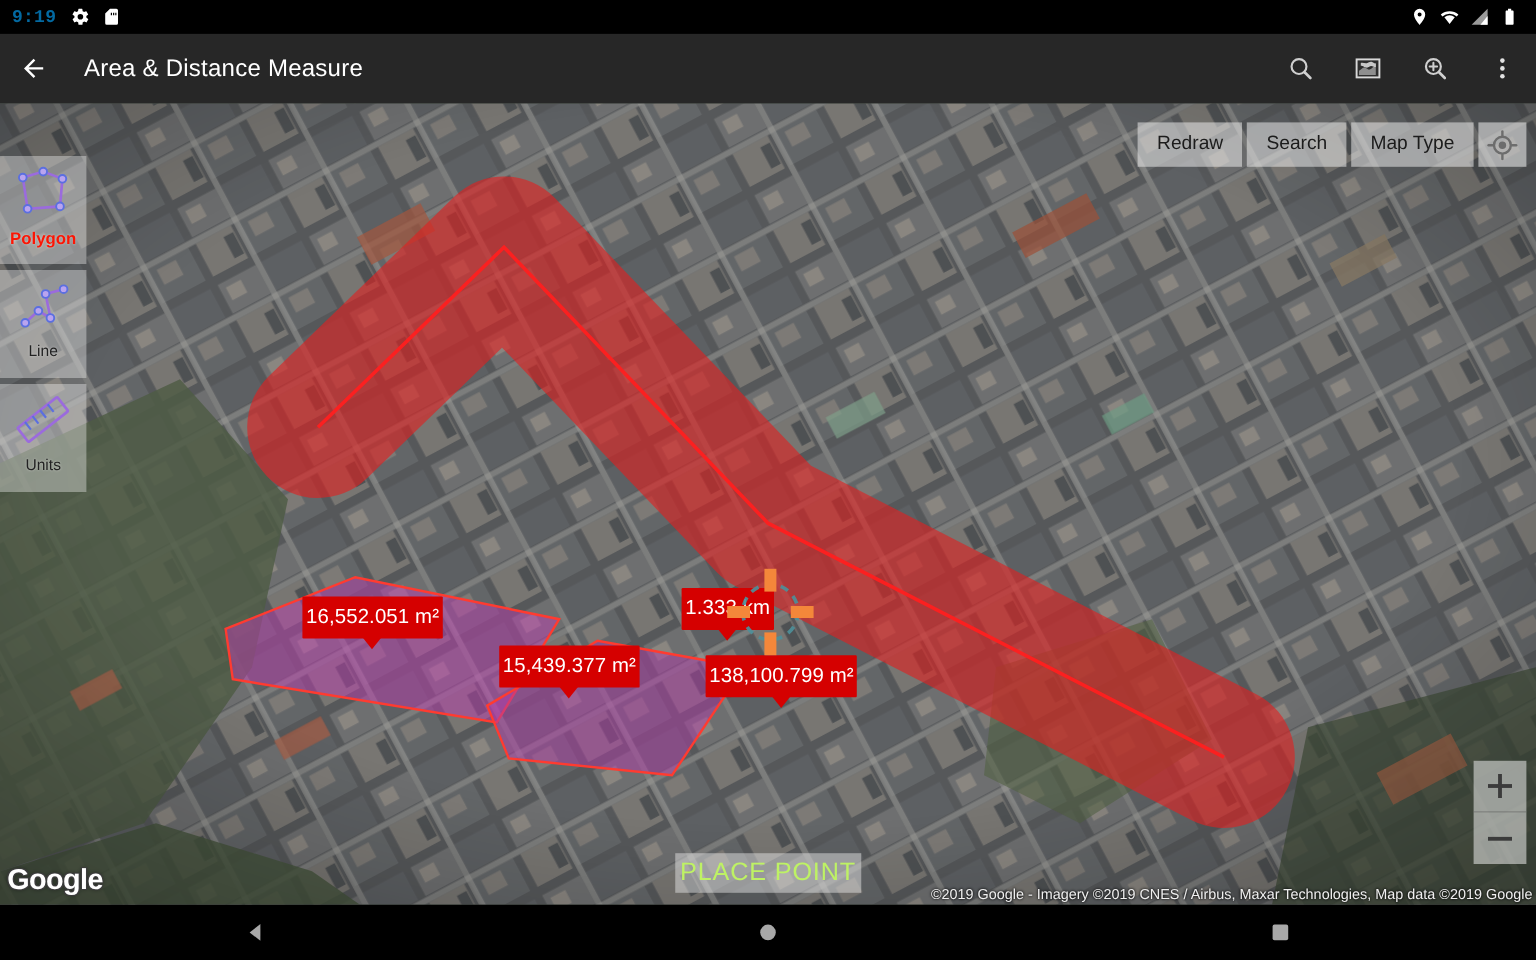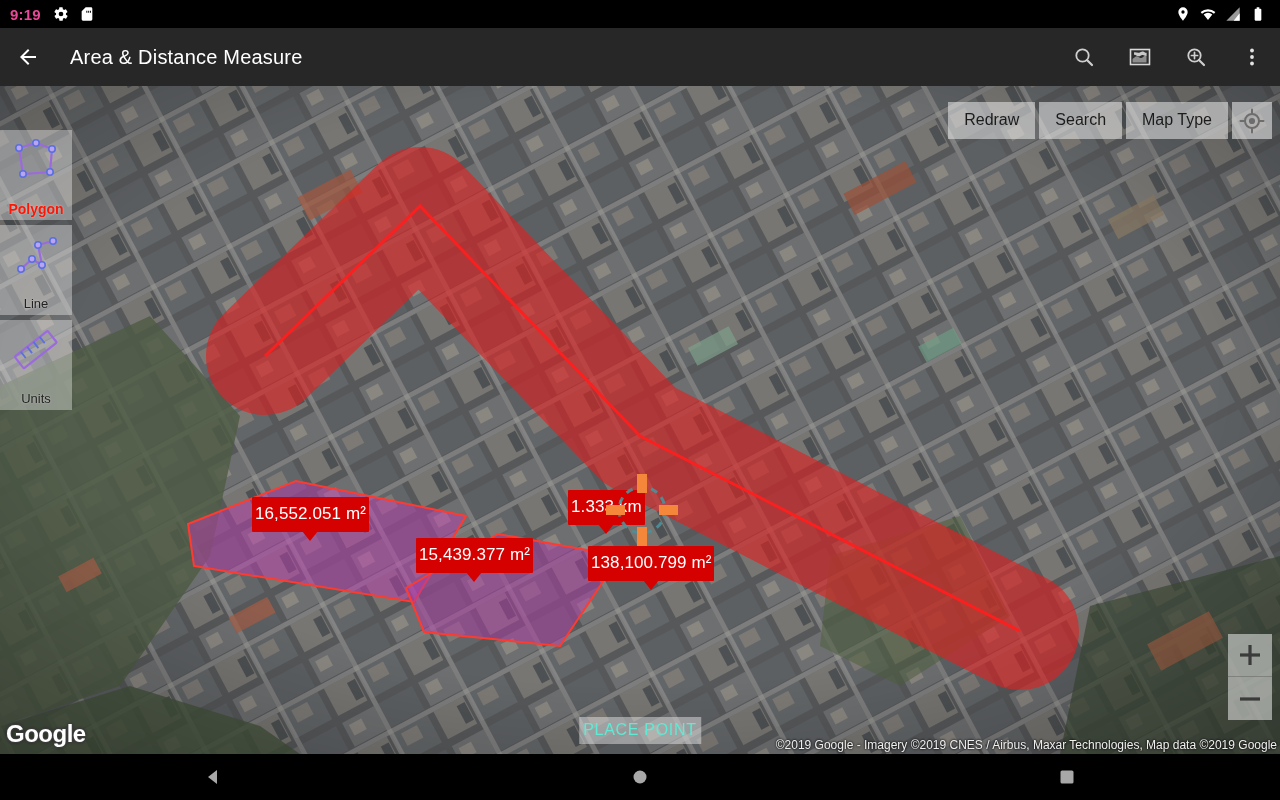--- a/index.html
+++ b/index.html
@@ -5,21 +5,21 @@
   * { margin:0; padding:0; box-sizing:border-box; }
   html,body { width:1280px; height:800px; overflow:hidden; background:#000; }
   body { font-family:"Liberation Sans", sans-serif; -webkit-font-smoothing:antialiased; }
 
   
   .status-bar{
     position:absolute; top:0; left:0; width:1280px; height:28px;
     background:#000; display:flex; align-items:center; padding:0 10px;
     z-index:60;
   }
-  .status-clock{ color:#ec4899; font-size:15px; font-weight:600; letter-spacing:.2px; margin-right:12px;}
+  .status-clock{ color:#0369a1; font-size:15px; font-weight:600; letter-spacing:.2px; margin-right:12px;font-family:Liberation Mono, monospace;}
   .status-left-icons{ display:flex; align-items:center; gap:10px; }
   .status-right-icons{ margin-left:auto; display:flex; align-items:center; gap:9px; padding-right:4px;}
   .sicon{ width:16px; height:16px; display:block; fill:#fff; }
 
   
   .app-bar{
     position:absolute; top:28px; left:0; width:1280px; height:58px;
     background:#272727; display:flex; align-items:center; z-index:55;
   }
   .back-btn{ width:56px; height:58px; display:flex; align-items:center; justify-content:center; cursor:pointer;}
@@ -37,21 +37,21 @@
 
   
   .tool-rail{ position:absolute; top:44px; left:0; width:72px; z-index:30; }
   .tool-item{
     position:relative; width:72px; height:90px;
     background:rgba(245,245,245,.38);
     display:flex; flex-direction:column; align-items:center; justify-content:flex-start;
     margin-bottom:5px; cursor:pointer; padding-top:6px;
   }
   .tool-item .t-ico{ width:52px; height:50px; display:block; }
-  .tool-label{ font-size:13px; line-height:14px; color:#222; margin-top:16px; text-shadow:0 0 2px rgba(255,255,255,.5);}
+  .tool-label{ font-size:13px; line-height:14px; color:#222; margin-top:5px; text-shadow:0 0 2px rgba(255,255,255,.5);}
   .tool-label.active{ color:#fb1605; font-weight:600; font-size:14px;}
 
   
   .top-right-bar{ position:absolute; top:16px; right:8px; display:flex; align-items:stretch; z-index:30; gap:4px;}
   .tr-btn{
     background:rgba(240,240,240,.52); color:#1c1c1c; font-size:16px;
     padding:9px 16px 10px; cursor:pointer; line-height:18px; white-space:nowrap;
   }
   .tr-loc{
     width:40px; background:rgba(240,240,240,.55); display:flex; align-items:center; justify-content:center; cursor:pointer;
@@ -74,21 +74,21 @@
   }
   .mlabel::after{
     content:""; position:absolute; left:50%; margin-left:-8px; bottom:-9px;
     width:0;height:0;border-left:8px solid transparent;border-right:8px solid transparent;
     border-top:10px solid #d50000;
   }
 
   
   .place-point{
     position:absolute; left:50%; transform:translateX(-50%); bottom:10px;
-    background:rgba(240,240,240,.45); color:#5eead4; font-size:16px;
+    background:rgba(240,240,240,.45); color:#bef264; font-size:21px;
     padding:4px 4px 5px; letter-spacing:.7px; z-index:28; cursor:pointer;
   }
 
   
   .g-logo{
     position:absolute; left:6px; bottom:6px; z-index:28;
     font-size:24px; font-weight:600; color:#fff; letter-spacing:-.5px;
     text-shadow: -1px -1px 0 #3c3c3c, 1px -1px 0 #3c3c3c, -1px 1px 0 #3c3c3c,
                   1px 1px 0 #3c3c3c, 0 0 4px rgba(0,0,0,.6);
   }

